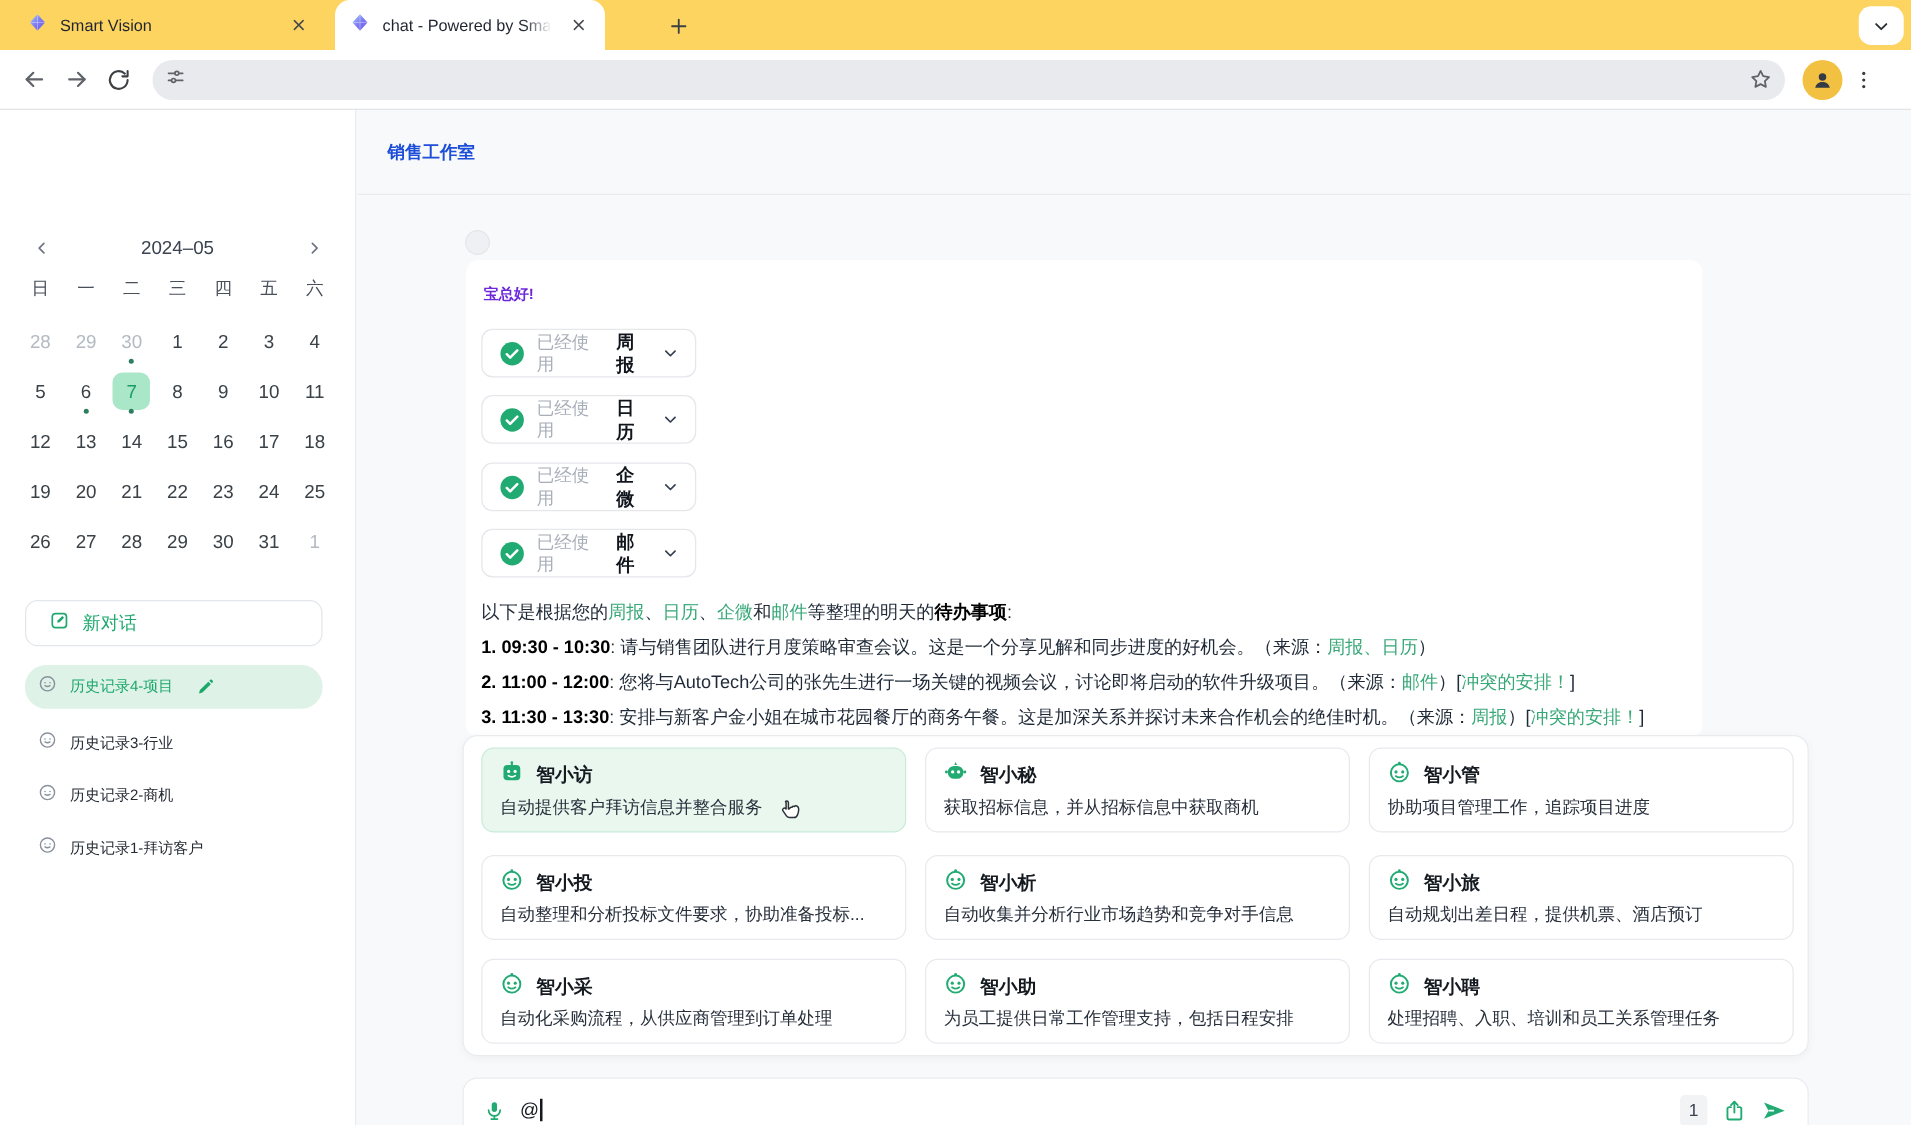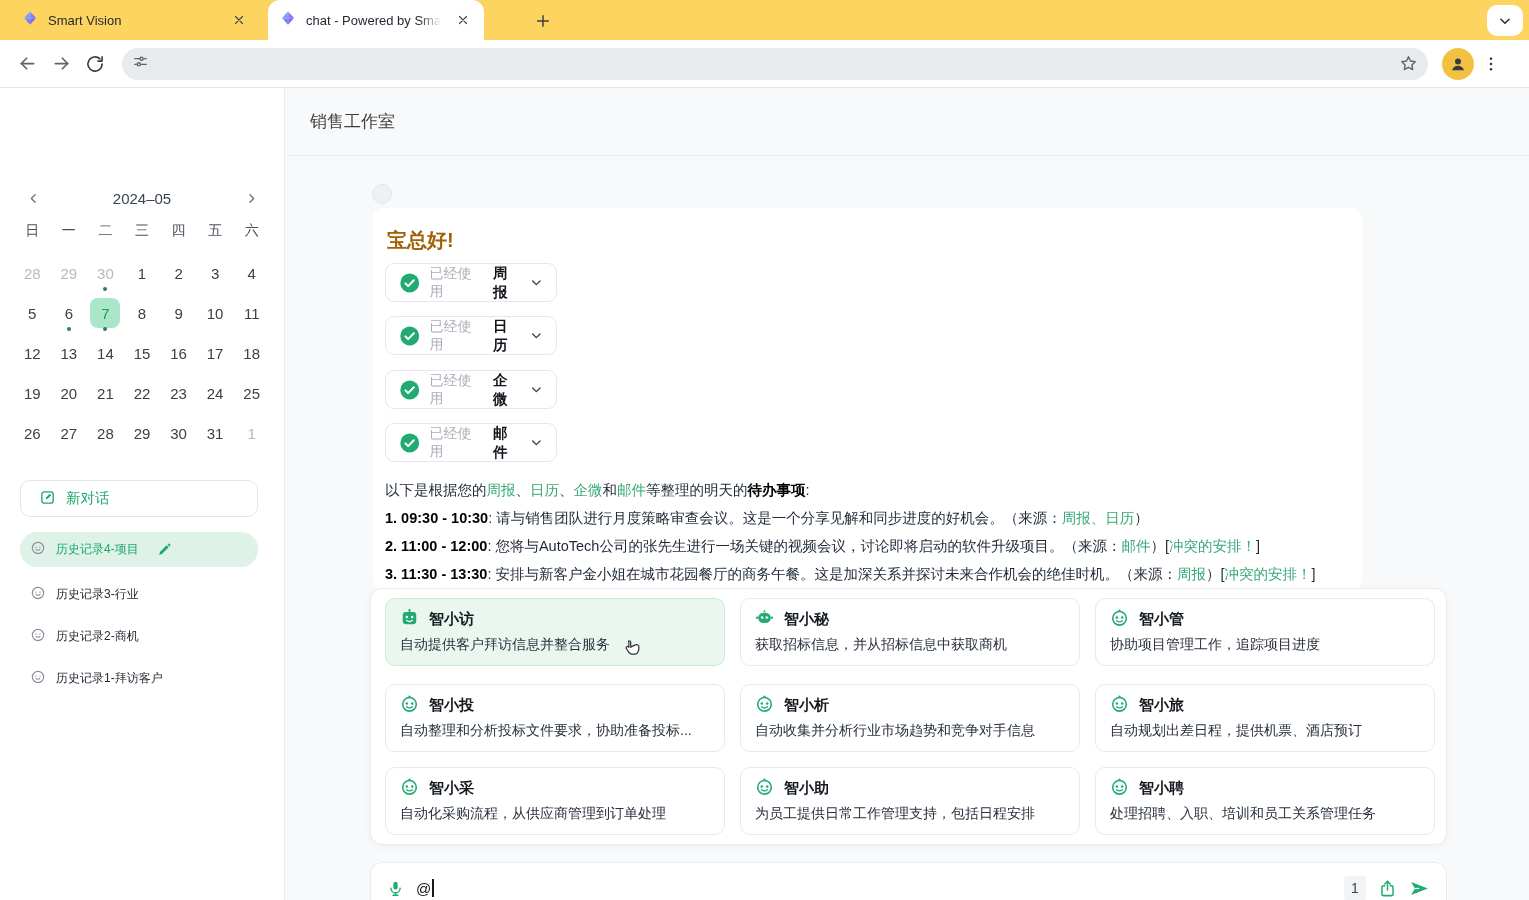--- a/index.html
+++ b/index.html
@@ -43,24 +43,24 @@
   .cal-cell .dot{position:absolute;bottom:1px;left:50%;transform:translateX(-50%);width:4px;height:4px;border-radius:50%;background:#2f7d5f;}
   .new-chat{position:absolute;left:20px;top:392px;width:238px;height:37px;border:1px solid #e3e6ea;border-radius:10px;background:#fff;display:flex;align-items:center;gap:10px;padding:0 18px;}
   .new-chat span{font-size:14.5px;color:#1fa86d;}
   .hist{position:absolute;left:20px;width:238px;height:35px;display:flex;align-items:center;gap:10px;padding:0 10px;border-radius:17px;}
   .hist span.lbl{font-size:12px;color:#252b35;}
   .hist.active{background:#def2e7;}
   .hist.active span.lbl{color:#1ca76b;}
 
   
   .main-header{position:absolute;left:286px;top:88px;right:0;height:68px;border-bottom:1px solid #eaecef;display:flex;align-items:center;padding-left:24px;}
-  .main-title{font-size:17px;font-weight:400;color:#404040;}
+  .main-title{font-size:14px;font-weight:700;color:#1d4ed8;}
   .msg-avatar{position:absolute;left:372px;top:184px;width:20px;height:20px;border-radius:50%;background:#eef0f3;border:1px solid #e3e6ea;}
   .msg-card{position:absolute;left:373px;top:208px;width:989px;height:382px;background:#fff;border-radius:10px;}
-  .greeting{position:absolute;left:14px;top:19px;font-size:20px;font-weight:700;color:#a16207;}
+  .greeting{position:absolute;left:14px;top:19px;font-size:12px;font-weight:700;color:#6d28d9;}
   .pill{position:absolute;left:12px;width:172px;height:39px;border:1px solid #e5e7eb;border-radius:9px;background:#fff;display:flex;align-items:center;gap:9px;padding:0 13px;}
   .pill .used{font-size:14px;color:#a8aeb8;}
   .pill .tool{font-size:14.5px;font-weight:700;color:#11161d;}
   .todo-block{position:absolute;left:12px;top:268px;width:965px;line-height:28px;font-size:14.5px;color:#1f2937;}
   .todo-block .line{white-space:nowrap;}
   .g{color:#38a878;}
   .bold{font-weight:700;color:#000000;text-align:center;}
   .apps-panel{position:absolute;left:370px;top:588px;width:1077px;height:257px;background:#fff;border:1px solid #e9ebef;border-radius:12px;box-shadow:0 2px 8px rgba(0,0,0,.04);}
   .card{position:absolute;width:340px;height:68px;border:1px solid #e7e9ed;border-radius:10px;background:#fff;padding:9px 14px;}
   .card.hl{background:#e9f7ef;border-color:#c9ebd9;}

